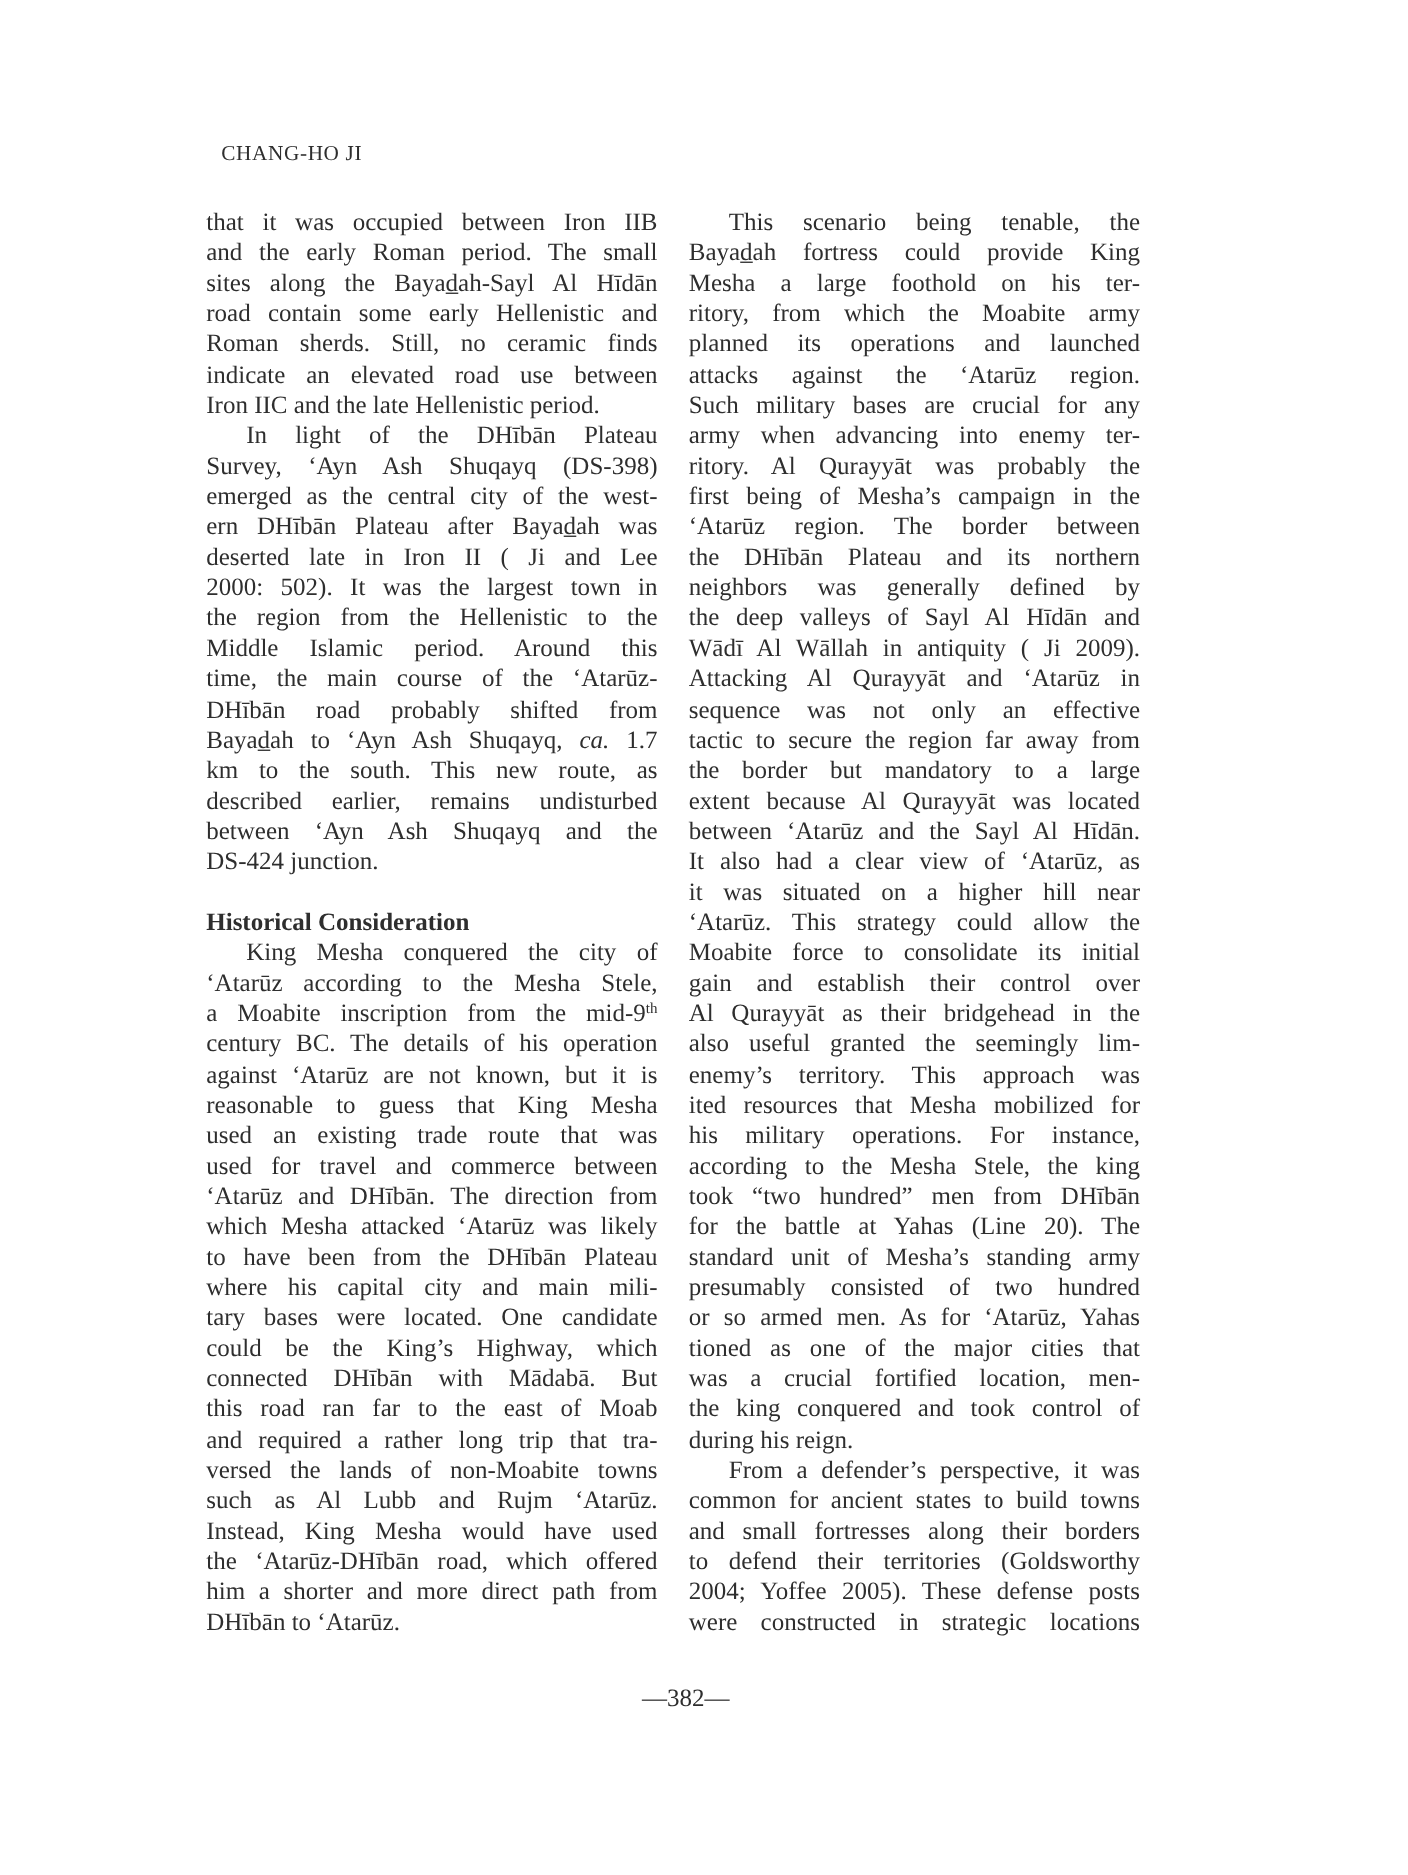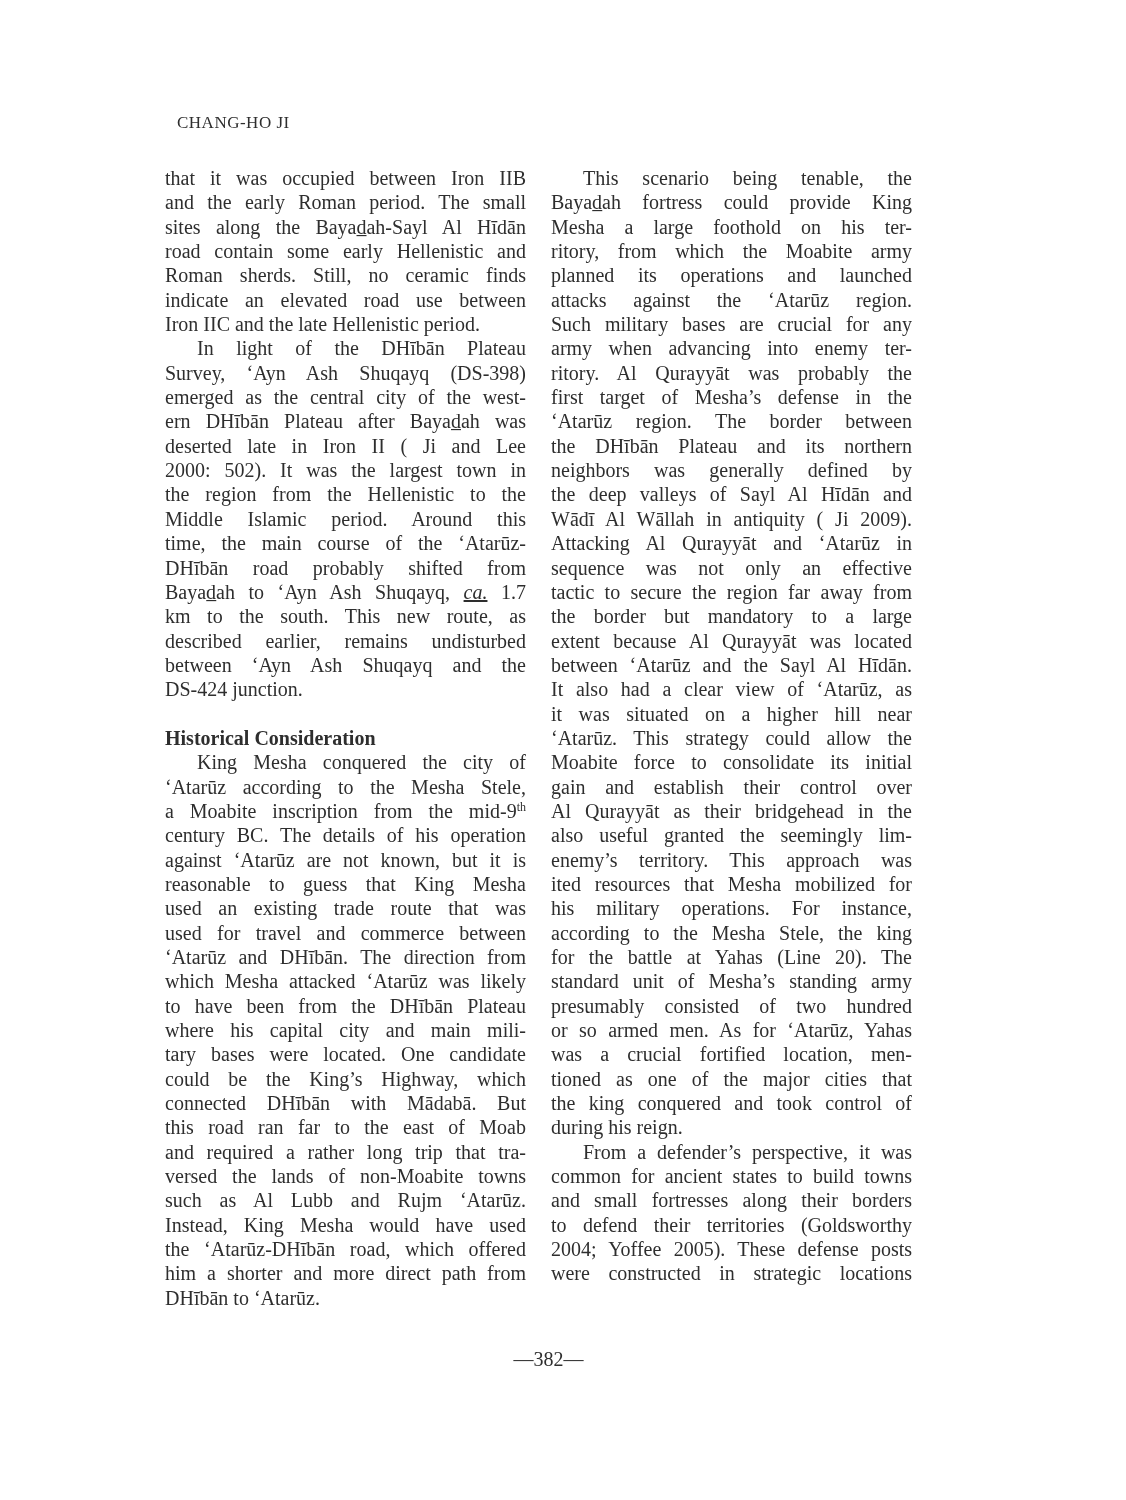--- a/index.html
+++ b/index.html
@@ -38,21 +38,21 @@
   .line.last { text-align-last: auto; }
   .line.indent { padding-left: 32px; }
   .heading {
     font-size: 20px;
     line-height: 24.35px;
     height: 24.35px;
     margin-top: 24.35px;
     font-weight: bold;
     white-space: nowrap;
   }
-  em.italic { font-style: italic; text-decoration: underline; }
+  em.italic { font-style: italic; }
   sup.sup {
     font-size: 12px;
     line-height: 1;
     vertical-align: 7px;
   }
   .folio {
     position: absolute;
     left: 175px; top: 1348px;
     width: 747px;
     text-align: center;
@@ -123,21 +123,21 @@
       <div class="para">
         <div class="line indent">This scenario being tenable, the</div>
         <div class="line">Bayad̲ah fortress could provide King</div>
         <div class="line">Mesha a large foothold on his ter-</div>
         <div class="line">ritory, from which the Moabite army</div>
         <div class="line">planned its operations and launched</div>
         <div class="line">attacks against the ‘Atarūz region.</div>
         <div class="line">Such military bases are crucial for any</div>
         <div class="line">army when advancing into enemy ter-</div>
         <div class="line">ritory. Al Qurayyāt was probably the</div>
-        <div class="line">first target of Mesha’s defense in the</div>
+        <div class="line">first being of Mesha’s campaign in the</div>
         <div class="line">‘Atarūz region. The border between</div>
         <div class="line">the DHībān Plateau and its northern</div>
         <div class="line">neighbors was generally defined by</div>
         <div class="line">the deep valleys of Sayl Al Hīdān and</div>
         <div class="line">Wādī Al Wāllah in antiquity ( Ji 2009).</div>
         <div class="line">Attacking Al Qurayyāt and ‘Atarūz in</div>
         <div class="line">sequence was not only an effective</div>
         <div class="line">tactic to secure the region far away from</div>
         <div class="line">the border but mandatory to a large</div>
         <div class="line">extent because Al Qurayyāt was located</div>
@@ -146,26 +146,27 @@
         <div class="line">it was situated on a higher hill near</div>
         <div class="line">‘Atarūz. This strategy could allow the</div>
         <div class="line">Moabite force to consolidate its initial</div>
         <div class="line">gain and establish their control over</div>
         <div class="line">Al Qurayyāt as their bridgehead in the</div>
         <div class="line">also useful granted the seemingly lim-</div>
         <div class="line">enemy’s territory. This approach was</div>
         <div class="line">ited resources that Mesha mobilized for</div>
         <div class="line">his military operations. For instance,</div>
         <div class="line">according to the Mesha Stele, the king</div>
+        <div class="line">took “two hundred” men from DHībān</div>
         <div class="line">for the battle at Yahas (Line 20). The</div>
         <div class="line">standard unit of Mesha’s standing army</div>
         <div class="line">presumably consisted of two hundred</div>
         <div class="line">or so armed men. As for ‘Atarūz, Yahas</div>
+        <div class="line">tioned as one of the major cities that</div>
         <div class="line">was a crucial fortified location, men-</div>
-        <div class="line">tioned as one of the major cities that</div>
         <div class="line">the king conquered and took control of</div>
         <div class="line last">during his reign.</div>
       </div>
       <div class="para">
         <div class="line indent">From a defender’s perspective, it was</div>
         <div class="line">common for ancient states to build towns</div>
         <div class="line">and small fortresses along their borders</div>
         <div class="line">to defend their territories (Goldsworthy</div>
         <div class="line">2004; Yoffee 2005). These defense posts</div>
         <div class="line">were constructed in strategic locations</div>

